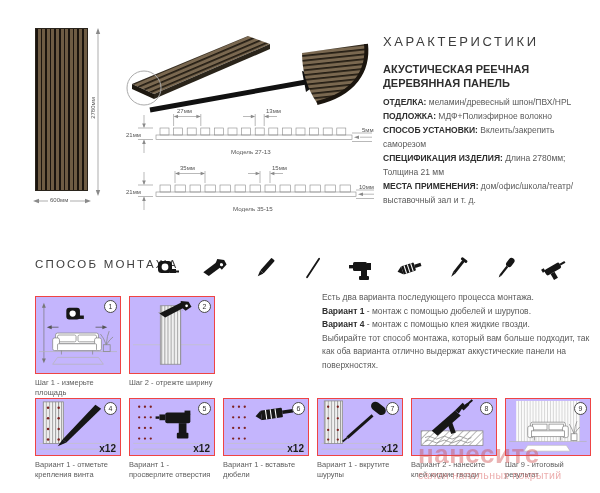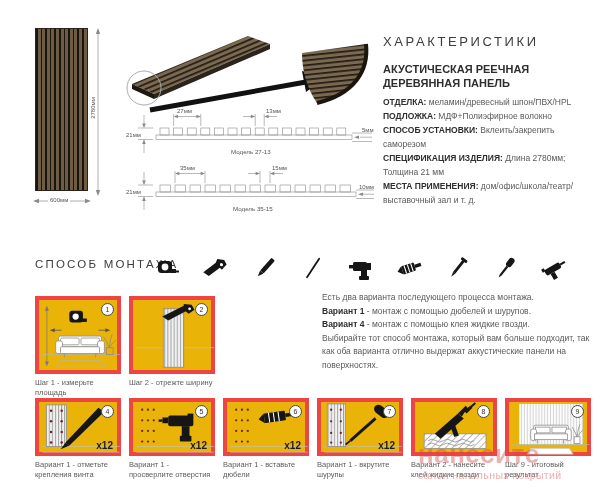--- a/index.html
+++ b/index.html
@@ -18,21 +18,21 @@
   .chars .head{font-size:11px;font-weight:700;color:#2e2e2e;margin:0 0 5px 0;line-height:14px;}
   .chars p{margin:0;font-size:8.5px;line-height:14px;color:#5a5a5a;}
   .chars p b{color:#2e2e2e;}
   
   .montage-title{position:absolute;left:35px;top:258px;font-size:11.5px;letter-spacing:2.2px;color:#3c3c3c;}
   .tools{position:absolute;left:155px;top:250px;width:412px;height:36px;display:flex;
          justify-content:space-between;align-items:center;}
   .tools svg{width:26px;height:26px;}
   
   .step{position:absolute;width:86px;}
-  .card{position:relative;width:86px;border:4px solid #ef4444;background:#eab308;box-sizing:border-box;}
+  .card{position:relative;width:86px;border:1px solid #ef4444;background:#c4b5fd;box-sizing:border-box;}
   .card-tall{height:78px;}
   .card-short{height:58px;}
   .numcircle{position:absolute;top:3px;right:3px;width:11px;height:11px;border:0.8px solid #4a4a4a;
     border-radius:50%;font-size:7px;line-height:11px;text-align:center;color:#333;background:#fff;}
   .x12{position:absolute;right:4px;bottom:1px;font-size:10px;font-weight:700;color:#1d1d1d;}
   .caption{margin-top:4px;font-size:7.5px;line-height:10px;color:#5c5c5c;}
   
   .variants{position:absolute;left:322px;top:291px;width:272px;font-size:8.5px;line-height:13.5px;color:#5a5a5a;}
   .variants p{margin:0;}
   .variants b{color:#2e2e2e;}

